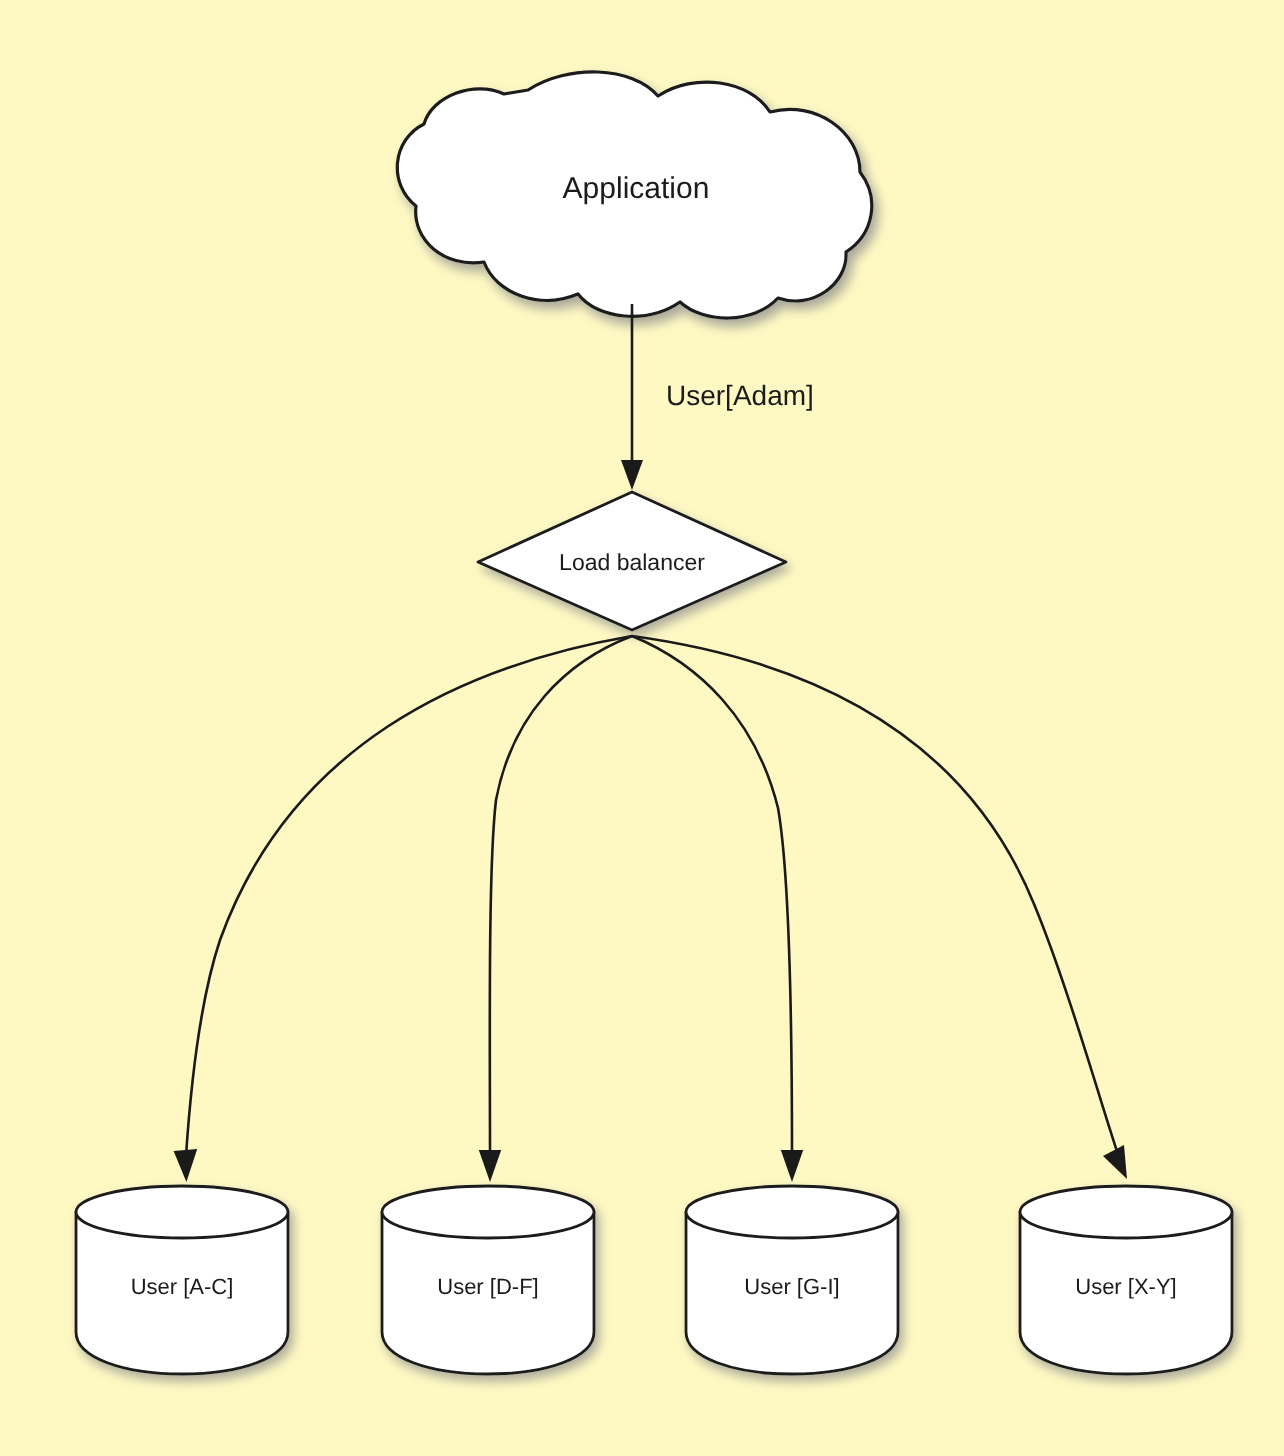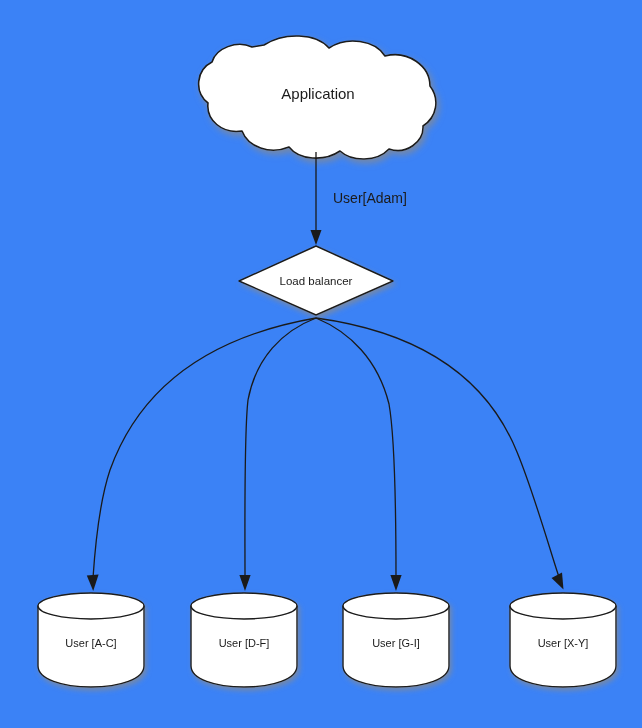--- a/index.html
+++ b/index.html
@@ -11,21 +11,21 @@
   body {
     width: 642px;
     height: 728px;
     font-family: "Liberation Sans", sans-serif;
     overflow: hidden;
   }
   #diagram-canvas {
     position: relative;
     width: 642px;
     height: 728px;
-    background: #3b82f6;
+    background: #fef9c3;
   }
   svg#diagram-svg {
     position: absolute;
     top: 0;
     left: 0;
     width: 642px;
     height: 728px;
     display: block;
   }
   .node-label {

